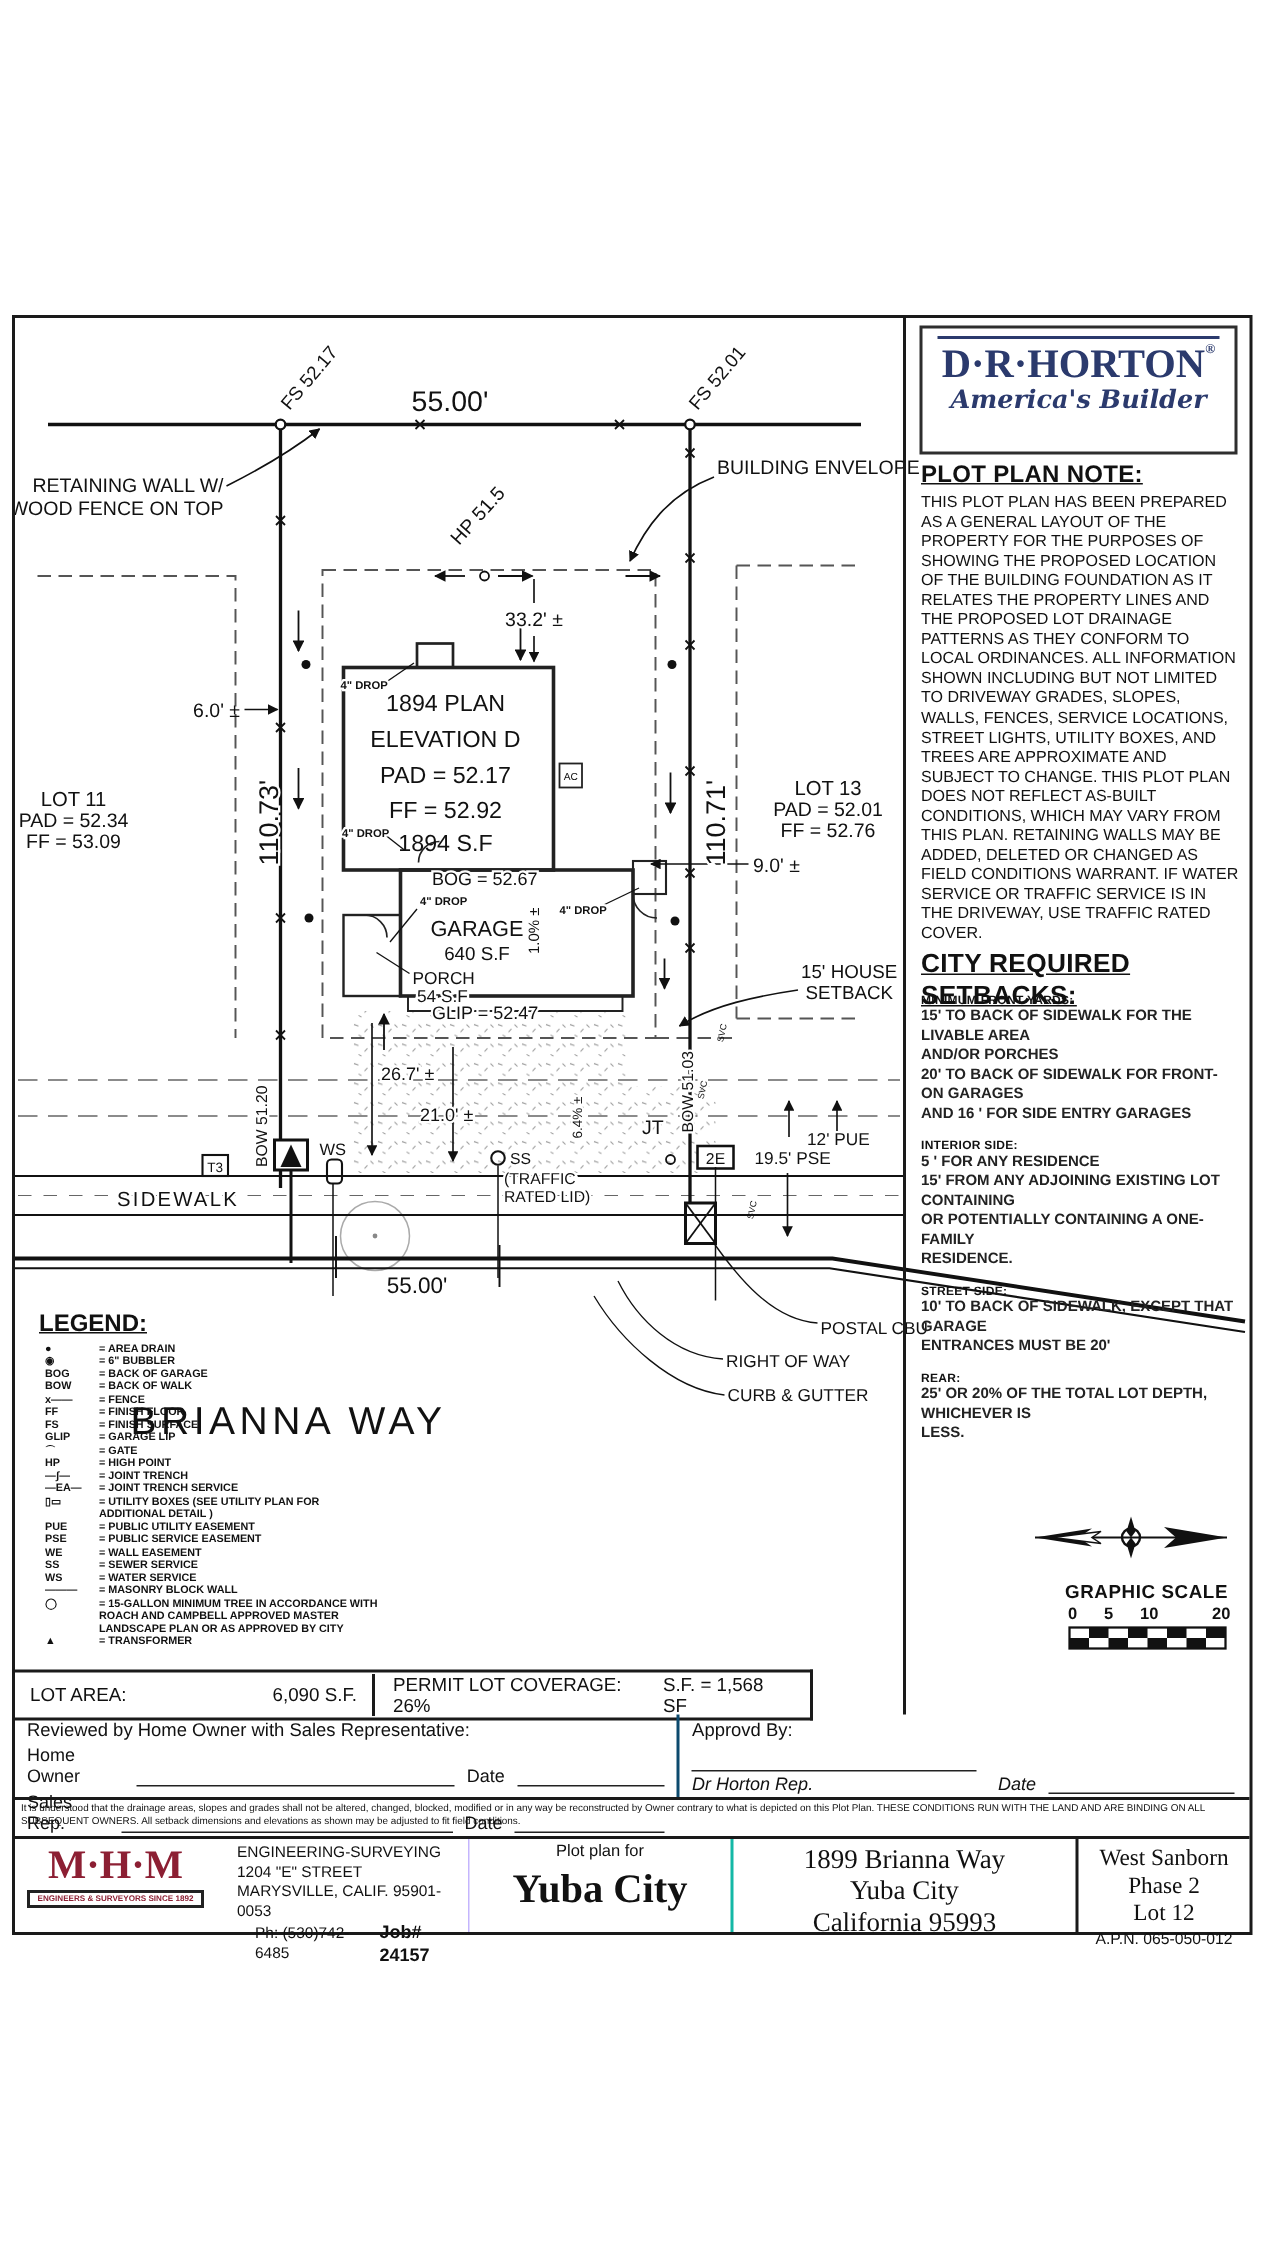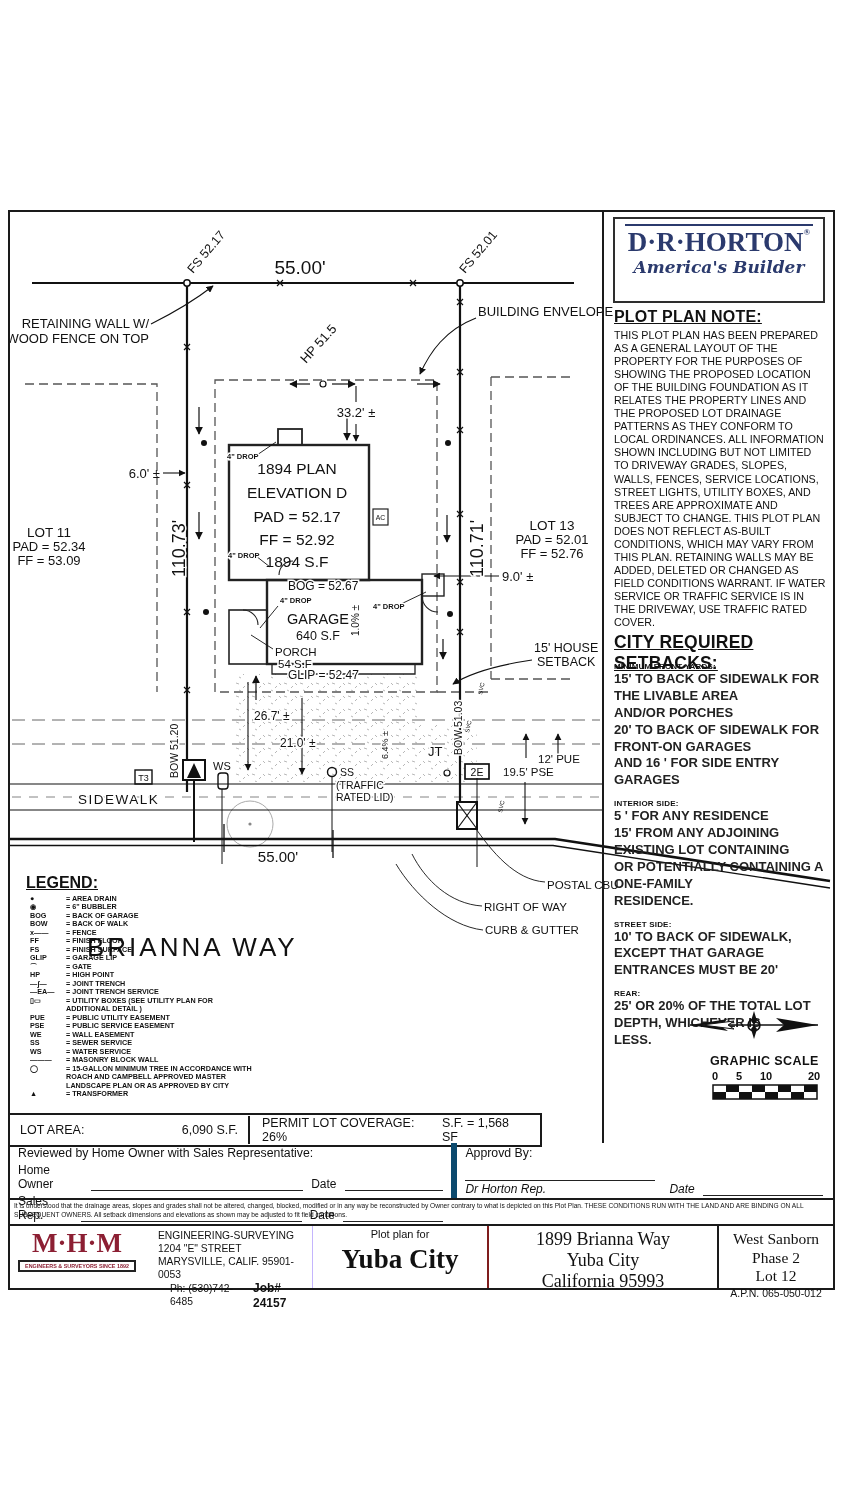--- a/index.html
+++ b/index.html
@@ -12,54 +12,54 @@
   .logo-rule{margin:5px 10px 2px 10px;border-top:2px solid #2b3a6d;}
   .logo-name{font-family:"Liberation Serif",serif;font-weight:bold;font-size:27px;letter-spacing:0px;color:#2b3a6d;line-height:1.05;}
   .logo-reg{font-size:9px;vertical-align:top;color:#2b3a6d;}
   .logo-tag{font-family:"DejaVu Serif",serif;font-style:italic;font-weight:bold;font-size:17px;color:#2b3a6d;margin-top:1px;}
   .note-title{position:absolute;left:10px;top:96px;font-size:16px;font-weight:bold;text-decoration:underline;letter-spacing:.2px;}
   .note-body{position:absolute;left:10px;top:117px;width:212px;font-size:10.7px;line-height:1.22;}
   .sb-title{position:absolute;left:10px;top:420px;font-size:17.5px;font-weight:bold;text-decoration:underline;letter-spacing:.2px;}
   .sb-sections{position:absolute;left:10px;top:450px;width:210px;}
   .sb-sec{margin-bottom:10px;}
   .sb-h{font-size:8px;font-weight:bold;letter-spacing:.2px;}
-  .sb-b{font-size:13px;font-weight:bold;color:#222;line-height:1.3;white-space:pre-line;}
+  .sb-b{font-size:10px;font-weight:bold;color:#222;line-height:1.3;white-space:pre-line;}
   .scale-wrap{position:absolute;left:84px;top:796px;width:140px;}
   .scale-title{position:absolute;left:22px;top:46px;font-size:12.5px;font-weight:bold;letter-spacing:.4px;}
   .ticks{position:absolute;left:24px;top:62px;width:106px;height:12px;font-size:11px;font-weight:bold;}
   .ticks span{position:absolute;top:0;}
   .bar{position:absolute;left:24px;top:76px;}
   
   .legend{position:absolute;left:16px;top:662px;width:260px;}
   .lg-title{font-size:16px;font-weight:bold;text-decoration:underline;margin-bottom:3px;}
   .lg-row{display:flex;align-items:flex-start;line-height:1.18;}
   .lg-sym{width:36px;flex:0 0 36px;font-size:7.2px;font-weight:bold;text-align:left;padding-left:4px;}
   .lg-lab{font-size:7.2px;font-weight:bold;white-space:pre-line;}
   
   .rowA{position:absolute;left:0;top:901px;width:530px;height:30px;border-top:2px solid #1a1a1a;border-right:2px solid #1a1a1a;border-bottom:2px solid #1a1a1a;display:flex;align-items:center;}
   .rowA .c1{flex:0 0 218px;display:flex;justify-content:space-between;align-items:center;padding:0 10px;font-size:12.5px;}
   .rowA .c2{flex:1;border-left:2px solid #1a1a1a;display:flex;justify-content:space-between;align-items:center;padding:0 12px;font-size:12.5px;}
   .rowB{position:absolute;left:0;top:931px;width:823px;height:55px;display:flex;}
   .rowB .left{flex:0 0 425px;padding:3px 8px;}
-  .rowB .right{flex:1;border-left:6px solid #0c4a6e;padding:3px 8px;position:relative;}
+  .rowB .right{flex:1;border-left:2px solid #0c4a6e;padding:3px 8px;position:relative;}
   .rv-title{font-size:12.3px;}
   .sigrow{display:flex;align-items:flex-end;font-size:12px;margin-top:3px;}
   .rule{border-bottom:1.5px solid #222;height:12px;}
   .r-long{width:232px;margin:0 8px;}
   .r-date{width:108px;margin-left:8px;}
   .ap-label{font-size:12.3px;}
   .ap-bottom{position:absolute;left:8px;right:10px;bottom:2px;display:flex;justify-content:space-between;align-items:flex-end;font-size:12px;font-style:italic;}
   .ap-rep{border-top:1.5px solid #222;padding-top:1px;flex:0 0 190px;}
   .ap-date{display:flex;align-items:flex-end;flex:1;margin-left:14px;}
   .ap-date .rule{flex:1;margin-left:8px;}
   .rowC{position:absolute;left:0;top:986px;width:823px;height:26px;border-top:2px solid #1a1a1a;padding:2px 4px;box-sizing:border-box;font-size:6.6px;line-height:1.35;color:#111;}
   .rowD{position:absolute;left:0;top:1012px;width:823px;height:62px;border-top:2px solid #1a1a1a;display:flex;}
   .rowD .d1{flex:0 0 292px;display:flex;padding:4px 4px 2px 6px;gap:14px;}
   .rowD .d2{flex:0 0 158px;border-left:1px solid #c4b5fd;padding:2px 8px;}
-  .rowD .d3{flex:0 0 228px;border-left:2px solid #7f1d1d;text-align:center;font-family:"Liberation Serif",serif;font-size:18px;line-height:1.16;padding-top:3px;}
+  .rowD .d3{flex:0 0 228px;border-left:2px solid #14b8a6;text-align:center;font-family:"Liberation Serif",serif;font-size:18px;line-height:1.16;padding-top:3px;}
   .rowD .d4{flex:1;border-left:2px solid #1a1a1a;text-align:center;padding-top:4px;}
   .mhm{width:122px;flex:0 0 122px;text-align:center;}
   .mhm-name{font-family:"Liberation Serif",serif;font-weight:bold;font-size:27px;color:#8c1f33;line-height:1;}
   .mhm-badge{margin:3px 2px 0 2px;border:2px solid #222;font-size:5.4px;font-weight:bold;color:#8c1f33;padding:1px 0;}
   .mhm-info{font-size:10.3px;line-height:1.25;text-align:left;padding-left:6px;}
   .jobline{display:flex;align-items:baseline;gap:10px;padding-left:12px;}
   .jobnum{font-size:12px;font-weight:bold;}
   .pfor{font-size:11px;text-align:center;}
   .pcity{font-family:"Liberation Serif",serif;font-weight:bold;font-size:27px;text-align:center;margin-top:4px;}
   .ph1{font-family:"Liberation Serif",serif;font-size:15.5px;line-height:1.2;}

